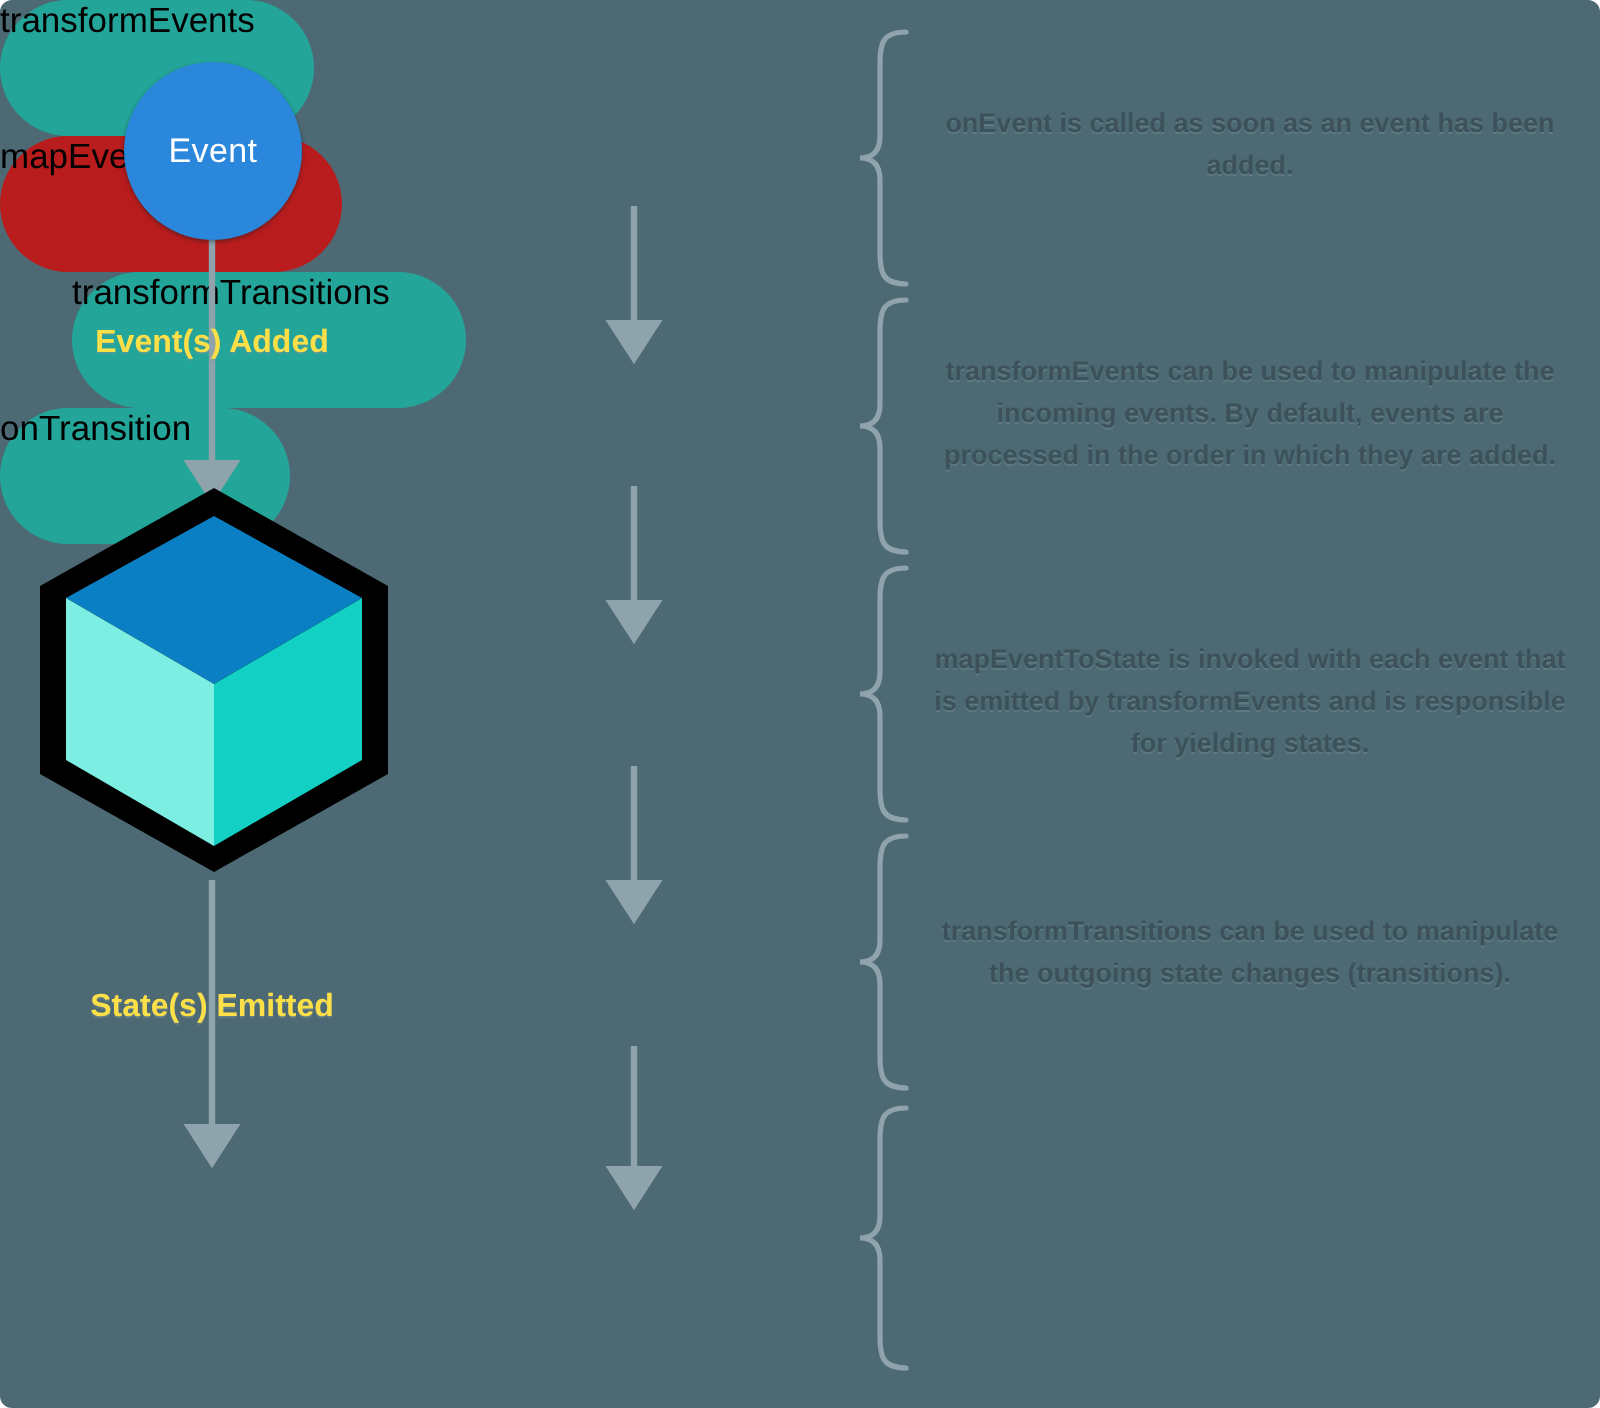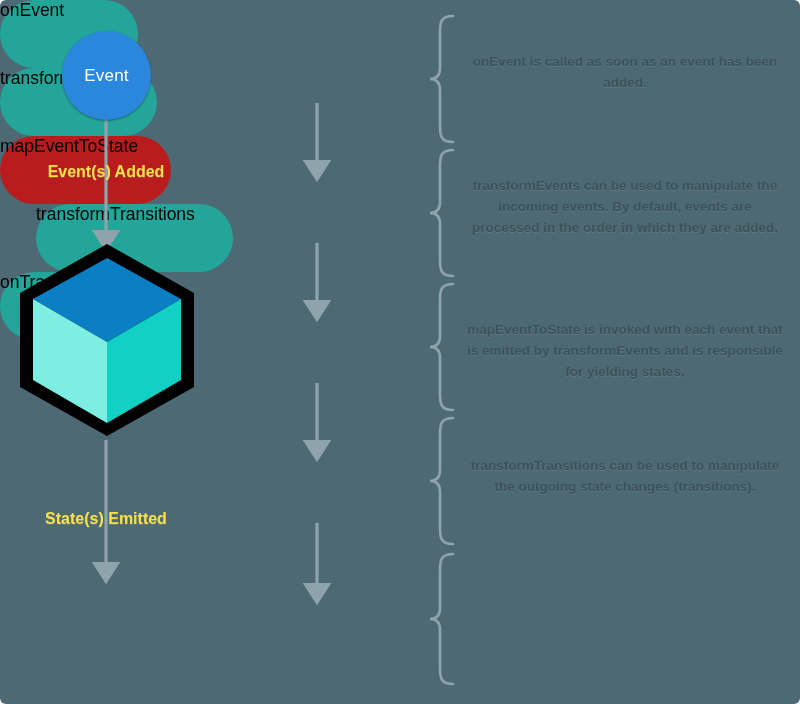--- a/index.html
+++ b/index.html
@@ -123,26 +123,23 @@
       <polygon points="93,3 180,52 180,146 93,195 6,146 6,52" fill="#000000"></polygon>
 
       <polygon points="93,17 167,58 93,101 19,58" fill="#0b7fc4"></polygon>
 
       <polygon points="19,58 93,101 93,182 19,139" fill="#7cefe2"></polygon>
 
       <polygon points="167,58 167,139 93,182 93,101" fill="#12d1c4"></polygon>
     </svg>
   </div>
 
-  <div class="flow-label" style="left:6px; top:495px; width:200px;margin-top:15px;">State(s) Emitted</div>
+  <div class="flow-label" style="left:6px; top:495px; width:200px;">State(s) Emitted</div>
 
 
-  <div class="pill" style="left:248px; top:36px; width:138px; height:68px; background:#23a699;">
-    <span>onEvent</span>
-  </div>
 
   <div class="pill" style="left:239px; top:176px; width:157px; height:68px; background:#23a699;">
     <span>transformEvents</span>
   </div>
 
   <div class="pill" style="left:232px; top:316px; width:171px; height:68px; background:#b91c1c;">
     <span>mapEventToState</span>
   </div>
 
   <div class="pill" style="left:219px; top:456px; width:197px; height:68px; background:#23a699;margin-left:36px;">

